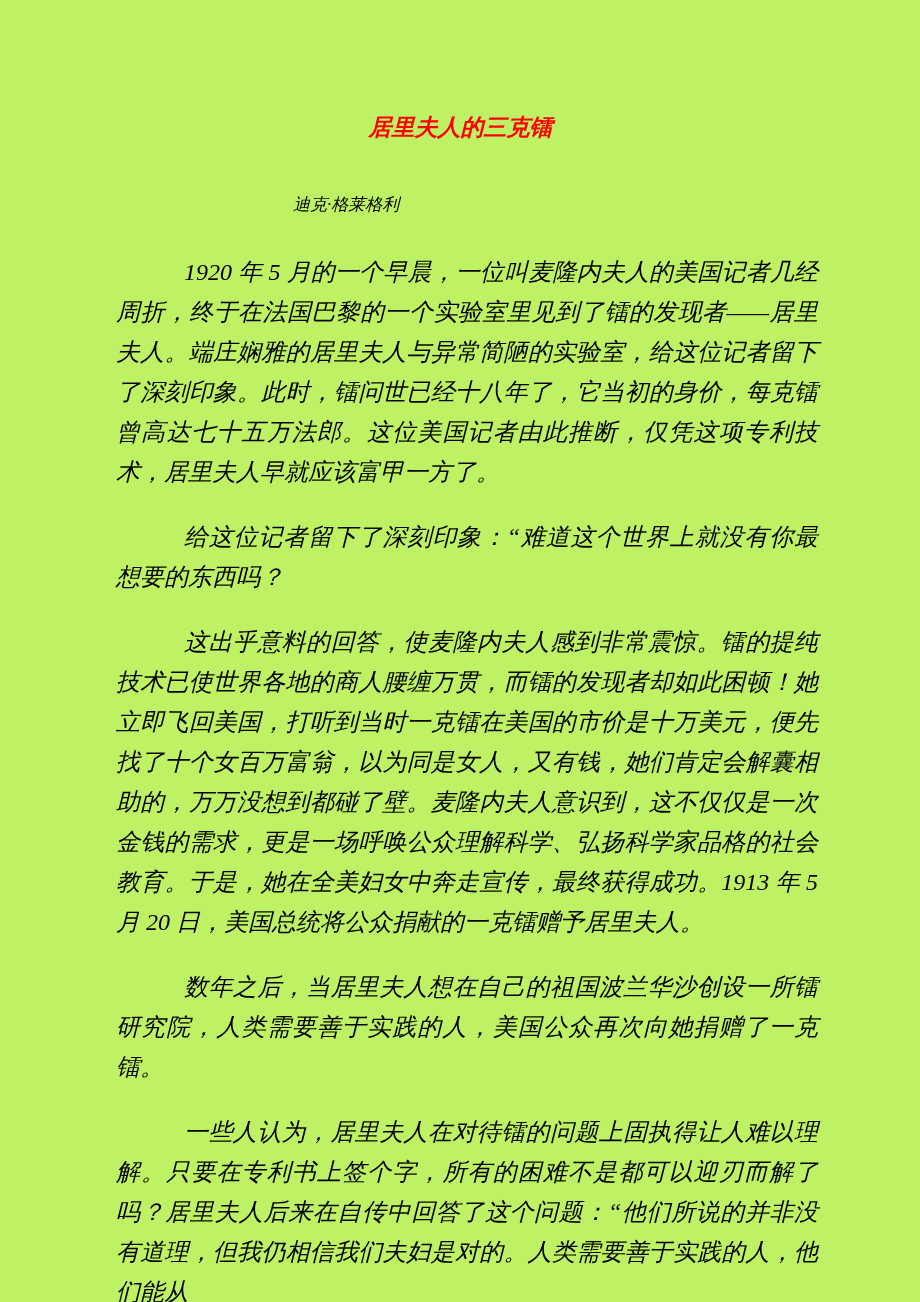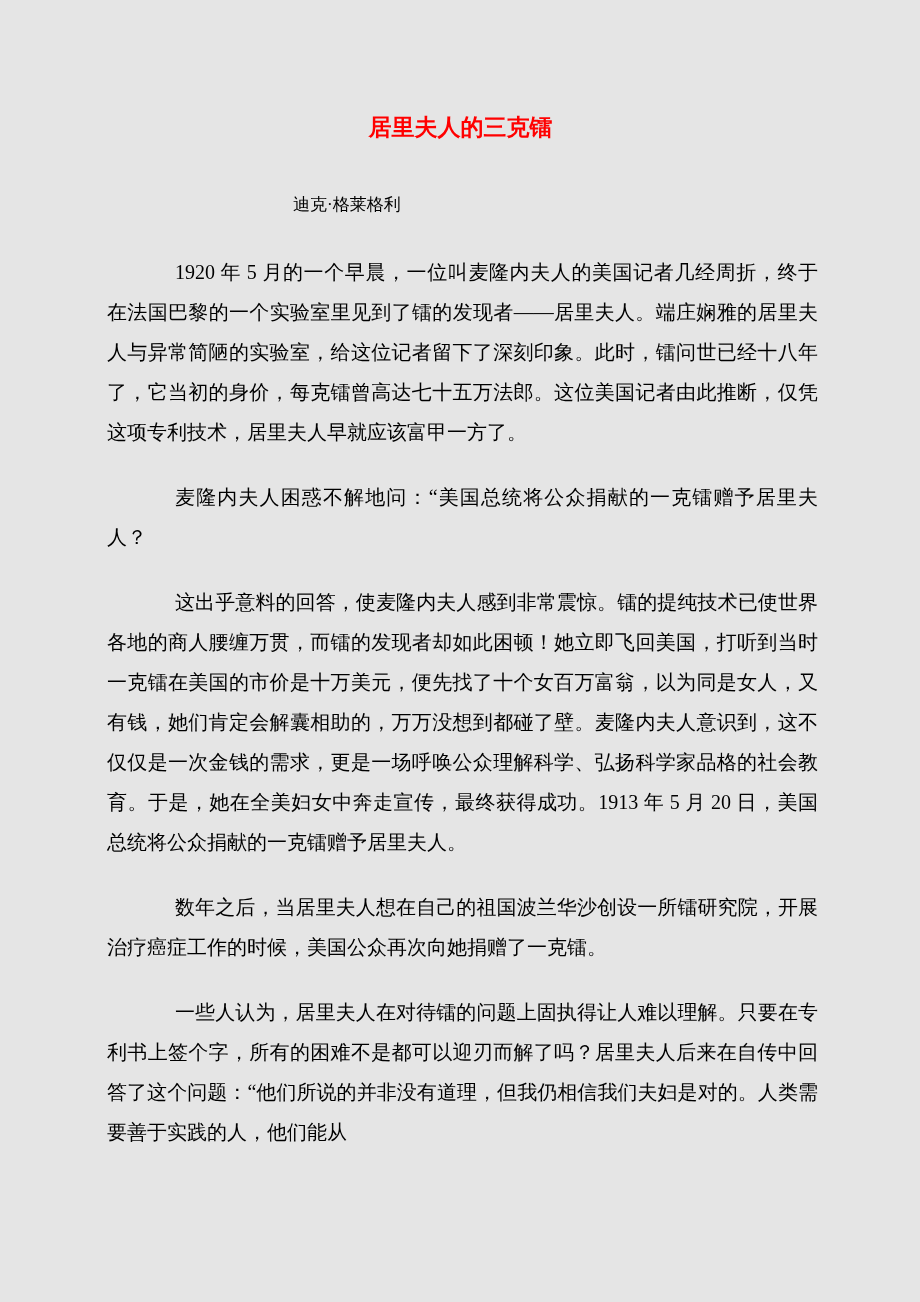--- a/index.html
+++ b/index.html
@@ -4,62 +4,63 @@
 <style>
   html, body {
     margin: 0;
     padding: 0;
     background: #ffffff;
   }
   .page {
     position: relative;
     width: 920px;
     height: 1302px;
-    background: #e5e5e5;
+    background: #bef264;
     box-sizing: border-box;
     padding: 0 102px 0 103px;
     overflow: hidden;
     font-family: "Liberation Serif", "DejaVu Serif", serif;
     color: #000000;
+    font-style: italic;
   }
   .doc-title {
     margin: 0;
     padding-top: 112px;
     text-align: center;
     font-size: 23px;
     line-height: 32px;
     font-weight: bold;
     letter-spacing: 0px;
   }
   .author-line {
     margin: 50px 0 0 190px;
     font-size: 17px;
     line-height: 22px;
     font-weight: normal;
   }
   .body-text {
     margin-top: 36px;
   }
   .body-text p {
-    margin: 0 0 25px 4px;
-    font-size: 20px;
+    margin: 0 0 25px 13px;
+    font-size: 24px;
     line-height: 40px;
     text-align: justify;
     text-indent: 68px;
     word-break: break-all;
   }
 </style>
 </head>
 <body>
 
 <div class="page" style="color: rgb(0, 0, 0);">
   <h1 class="doc-title" style="color: rgb(255, 0, 0);">居里夫人的三克镭</h1>
 
   <div class="author-line">迪克·格莱格利</div>
 
   <div class="body-text">
     <p>1920 年 5 月的一个早晨，一位叫麦隆内夫人的美国记者几经周折，终于在法国巴黎的一个实验室里见到了镭的发现者——居里夫人。端庄娴雅的居里夫人与异常简陋的实验室，给这位记者留下了深刻印象。此时，镭问世已经十八年了，它当初的身价，每克镭曾高达七十五万法郎。这位美国记者由此推断，仅凭这项专利技术，居里夫人早就应该富甲一方了。</p>
-    <p>麦隆内夫人困惑不解地问：“美国总统将公众捐献的一克镭赠予居里夫人？</p>
+    <p>给这位记者留下了深刻印象：“难道这个世界上就没有你最想要的东西吗？</p>
     <p>这出乎意料的回答，使麦隆内夫人感到非常震惊。镭的提纯技术已使世界各地的商人腰缠万贯，而镭的发现者却如此困顿！她立即飞回美国，打听到当时一克镭在美国的市价是十万美元，便先找了十个女百万富翁，以为同是女人，又有钱，她们肯定会解囊相助的，万万没想到都碰了壁。麦隆内夫人意识到，这不仅仅是一次金钱的需求，更是一场呼唤公众理解科学、弘扬科学家品格的社会教育。于是，她在全美妇女中奔走宣传，最终获得成功。1913 年 5 月 20 日，美国总统将公众捐献的一克镭赠予居里夫人。</p>
-    <p>数年之后，当居里夫人想在自己的祖国波兰华沙创设一所镭研究院，开展治疗癌症工作的时候，美国公众再次向她捐赠了一克镭。</p>
+    <p>数年之后，当居里夫人想在自己的祖国波兰华沙创设一所镭研究院，人类需要善于实践的人，美国公众再次向她捐赠了一克镭。</p>
     <p>一些人认为，居里夫人在对待镭的问题上固执得让人难以理解。只要在专利书上签个字，所有的困难不是都可以迎刃而解了吗？居里夫人后来在自传中回答了这个问题：“他们所说的并非没有道理，但我仍相信我们夫妇是对的。人类需要善于实践的人，他们能从</p>
   </div>
 </div>
 
 </body></html>

